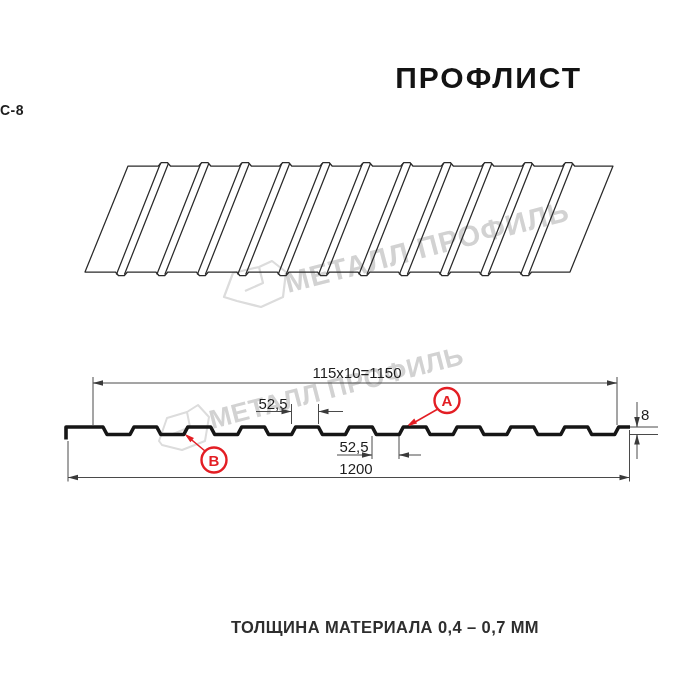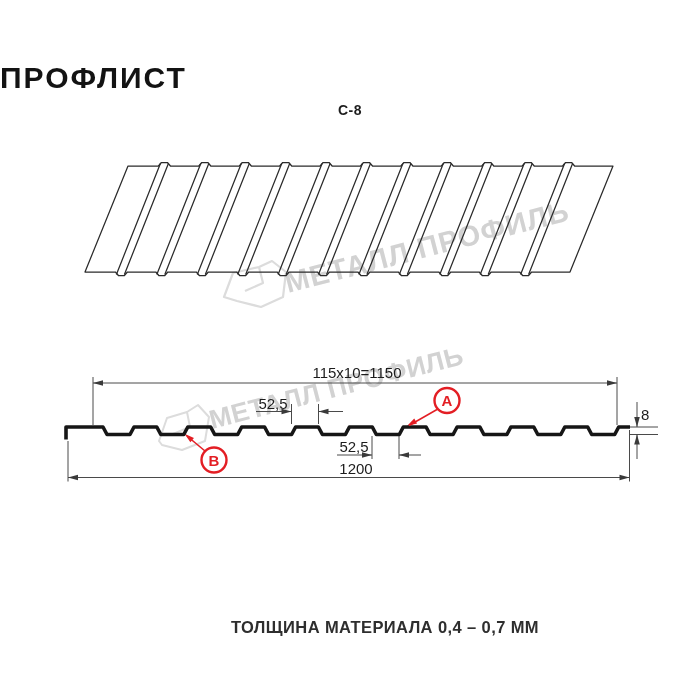--- a/index.html
+++ b/index.html
@@ -1,25 +1,25 @@
 <!DOCTYPE html>
 <html><head>
 <meta charset="utf-8">
 <style>
   html,body{margin:0;padding:0}
   body{
     width:700px;height:700px;position:relative;overflow:hidden;
     background:#ffffff;font-family:"Liberation Sans",sans-serif;
   }
   .title{
-    position:absolute;top:63px;left:0;width:582px;text-align:left;
+    position:absolute;top:63px;left:0;width:582px;text-align:right;
     font-size:30px;font-weight:bold;letter-spacing:2px;color:#131313;margin:0;line-height:1;
   }
   .subtitle{
-    position:absolute;top:103px;left:0;width:700px;text-align:center;
+    position:absolute;top:103px;left:0;width:700px;text-align:left;
     font-size:14px;font-weight:bold;letter-spacing:.5px;color:#1d1d1d;line-height:1;
   }
   .footer{
     position:absolute;top:619px;left:0;width:700px;text-align:center;
     font-size:16.5px;font-weight:bold;letter-spacing:.4px;color:#2e2e2e;line-height:1;padding-left:35px;
   }
   svg.canvas{position:absolute;left:0;top:0}
   .dimtxt{font-family:"Liberation Sans",sans-serif;font-size:15px;fill:#1c1c1c}
   .wmtxt{font-family:"Liberation Sans",sans-serif;font-weight:bold}
   .redlbl{font-family:"Liberation Sans",sans-serif;font-size:15px;font-weight:bold}

